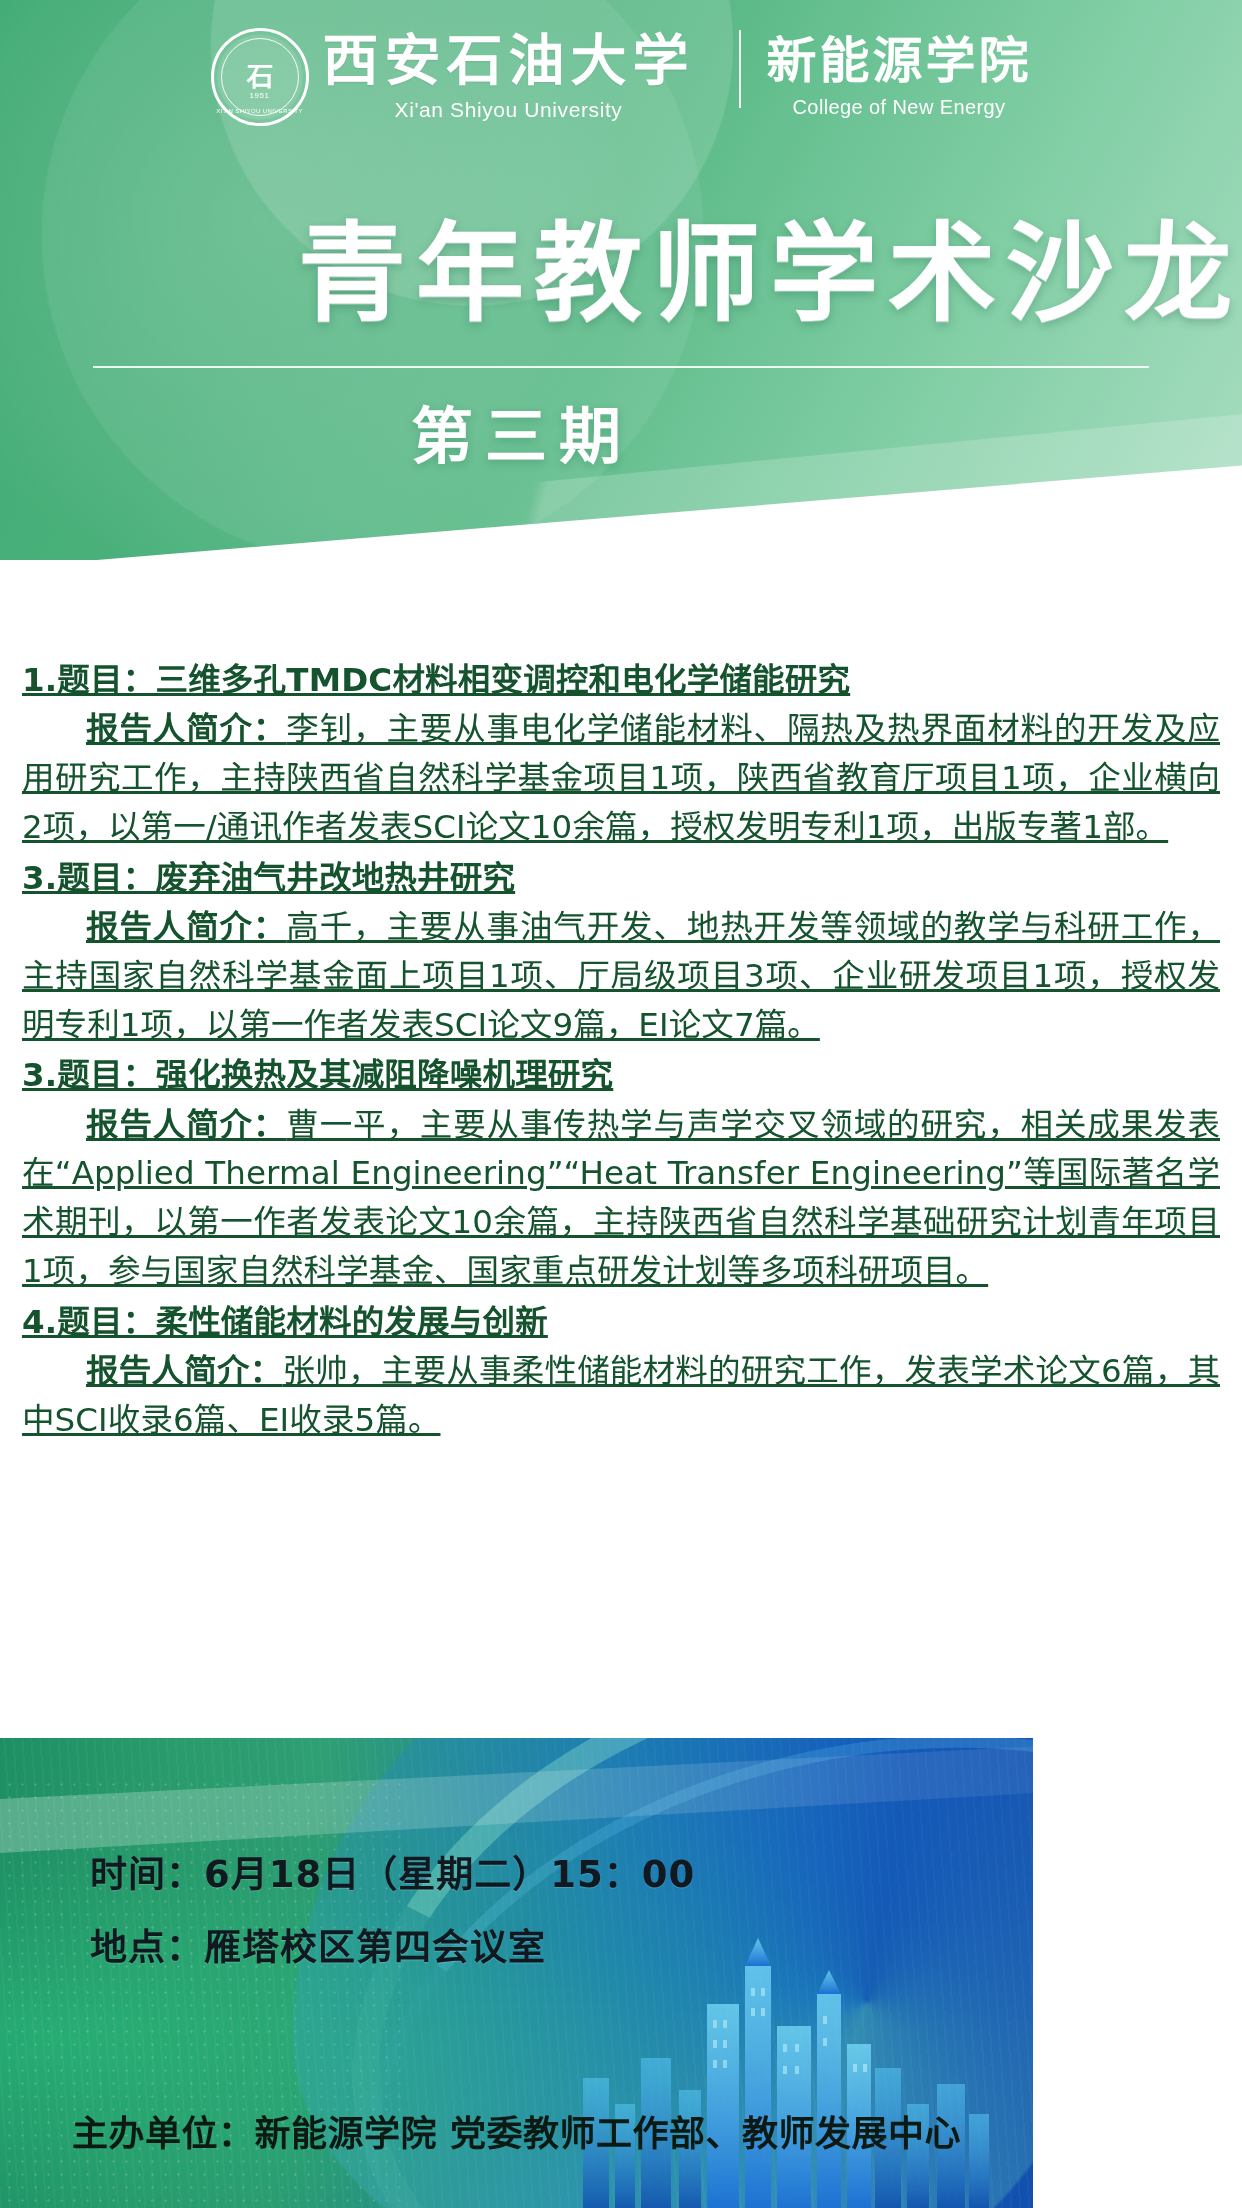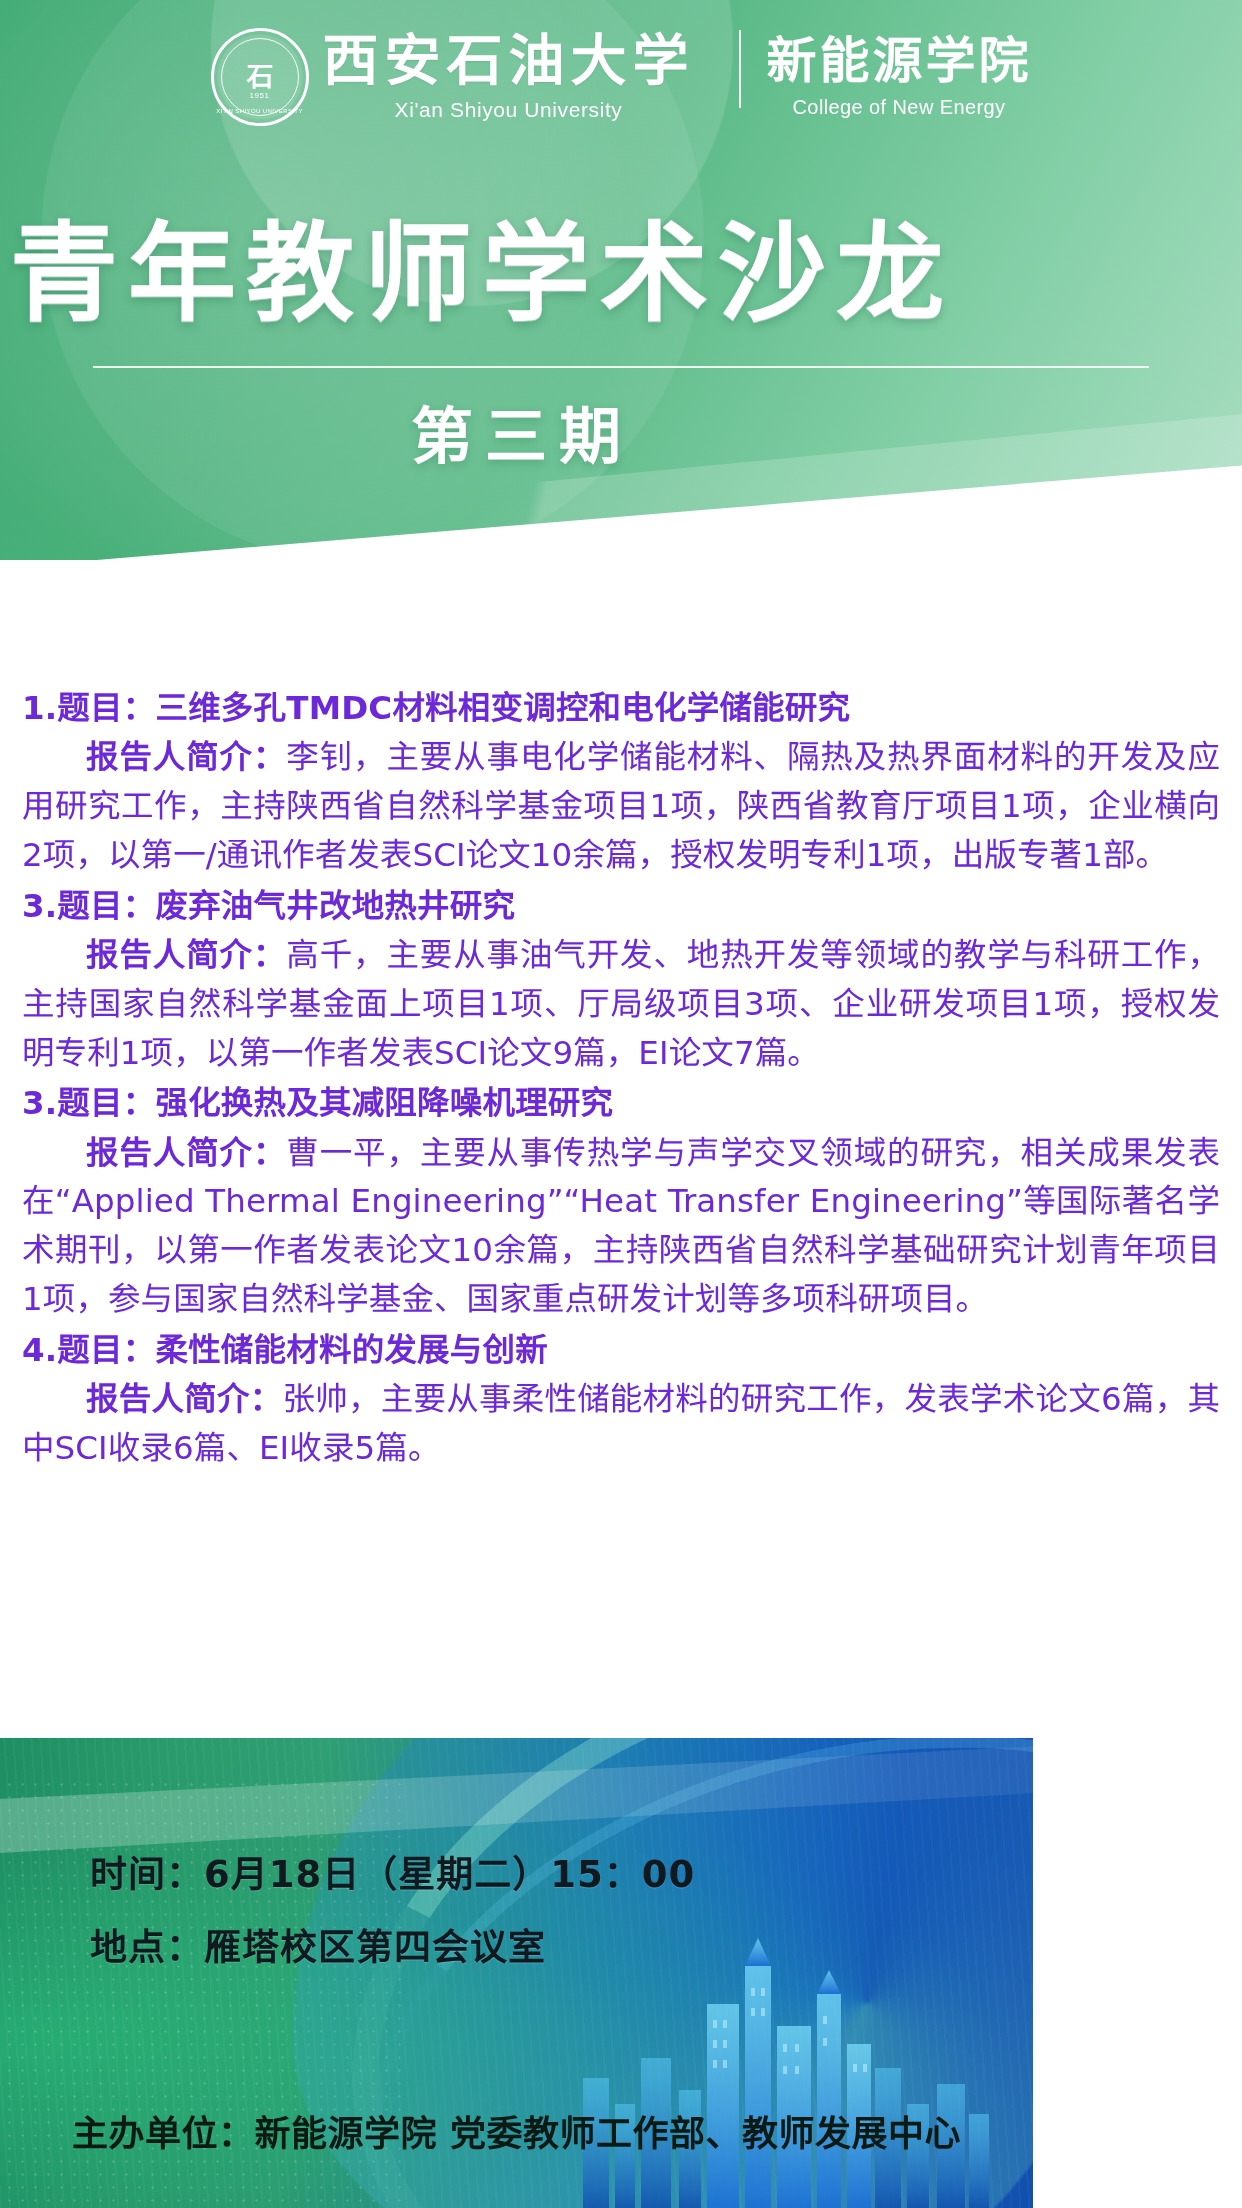--- a/index.html
+++ b/index.html
@@ -172,21 +172,21 @@
     letter-spacing: 0.4px;
     margin-top: 8px;
   }
 
   
   .main-title {
     position: absolute;
     top: 186px;
     left: 0;
     width: 1242px;
-    text-align: left;
+    text-align: right;
     color: #ffffff;
     font-size: 108px;
     font-weight: 700;
     letter-spacing: 10px;
     text-indent: 10px;
     font-family: "DejaVu Sans", "Liberation Sans", sans-serif;
     text-shadow: 0 4px 10px rgba(20,90,60,0.28), 0 1px 0 rgba(255,255,255,0.6);
   }
   .title-rule {
     position: absolute;
@@ -207,24 +207,25 @@
     font-weight: 700;
     letter-spacing: 12px;
     text-indent: 12px;
     font-family: "DejaVu Sans", "Liberation Sans", sans-serif;
     text-shadow: 0 3px 8px rgba(20,90,60,0.25);
   }
 
   
   .content {
     position: absolute;
-    top: 684px;
+    top: 656px;
     left: 22px;
     width: 1198px;
-    color: #6d28d9;
+    color: #14532d;
+    text-decoration: underline;
   }
   .item {
     margin-bottom: 2px;
   }
   .item-title {
     font-size: 32.5px;
     font-weight: 700;
     line-height: 1.52;
     letter-spacing: 0.2px;
     font-family: "DejaVu Sans", "Liberation Sans", sans-serif;

